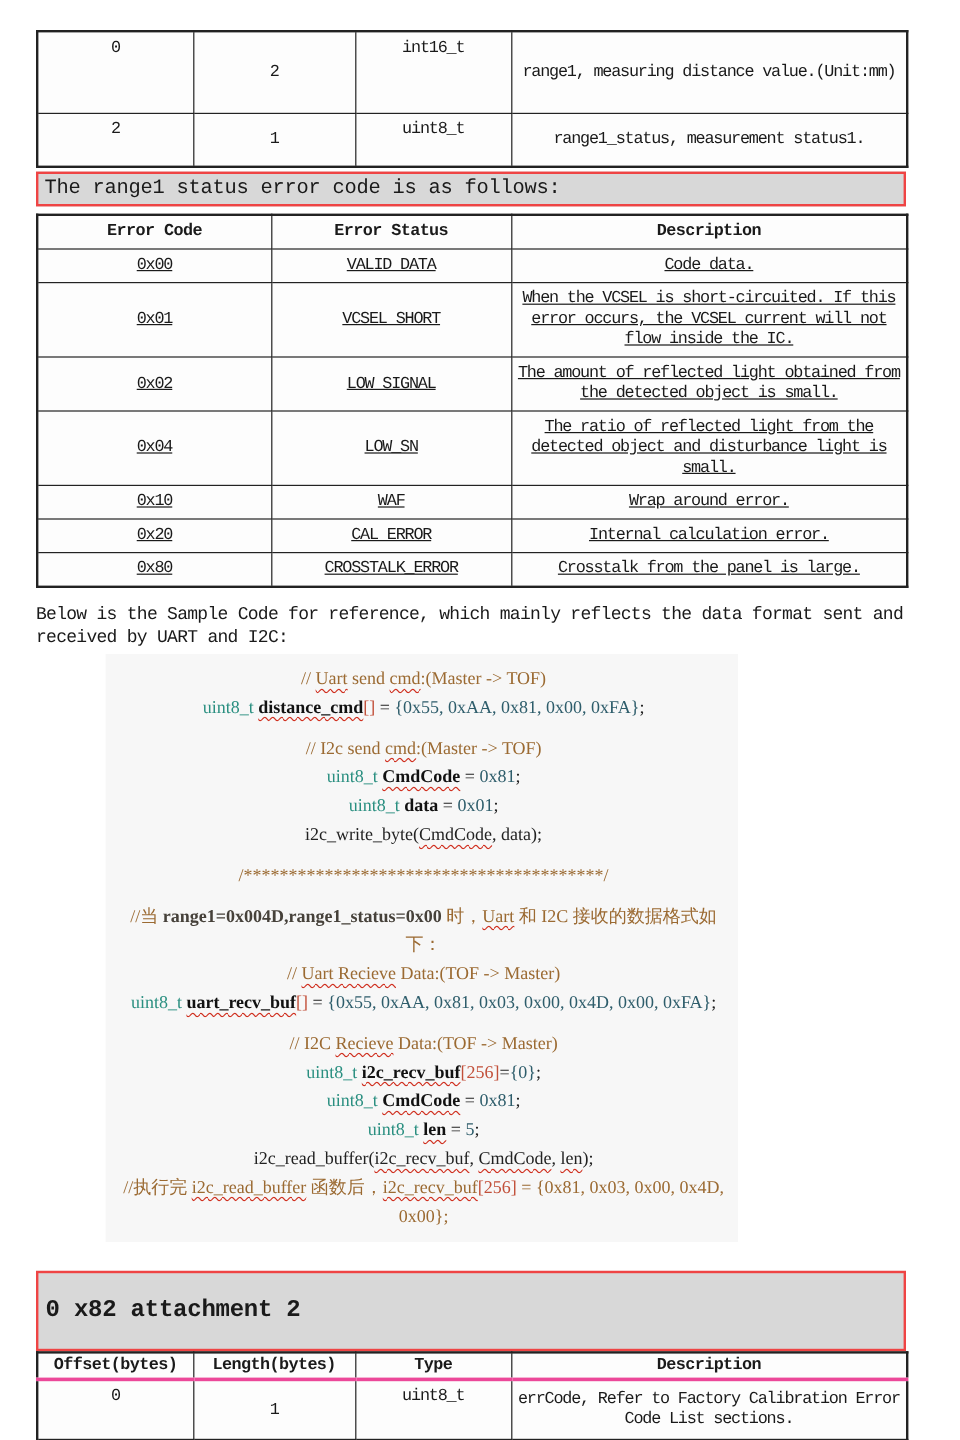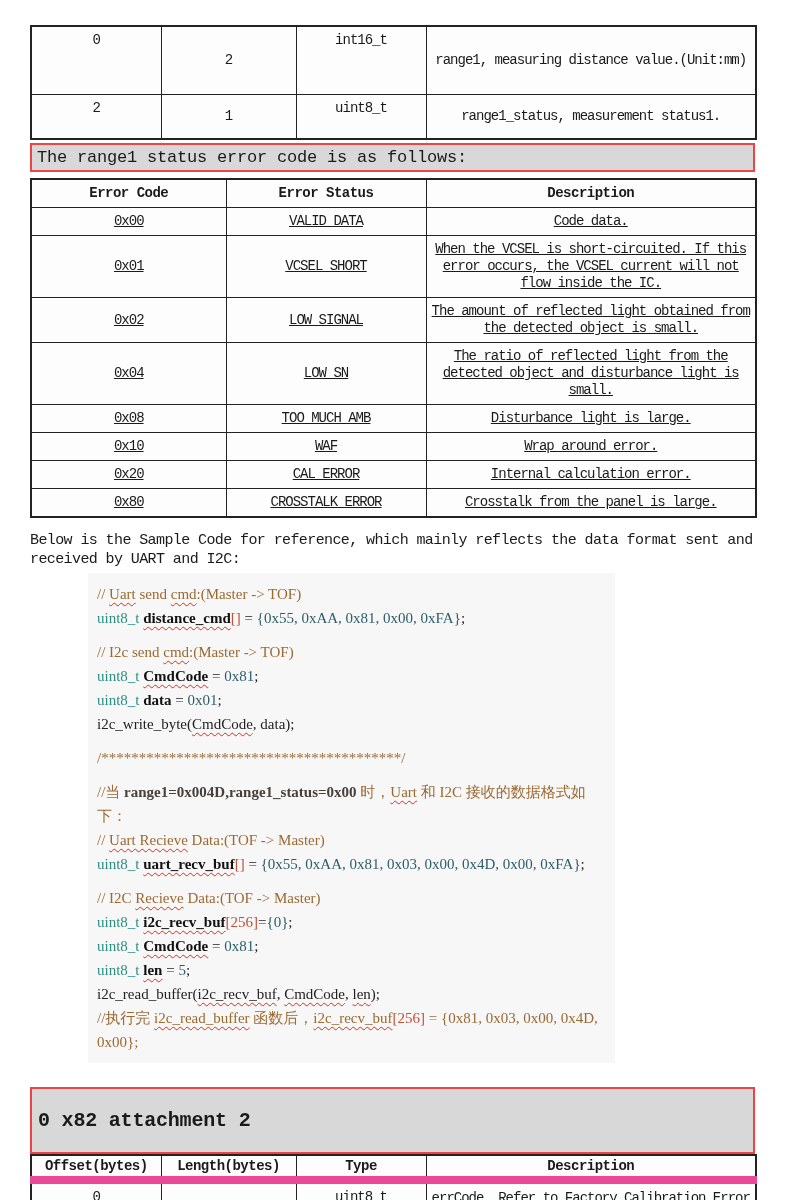--- a/index.html
+++ b/index.html
@@ -13,37 +13,37 @@
   td.vt { vertical-align:top; }
   td.vm { vertical-align:middle; }
   table.tbl th { font-weight:bold; letter-spacing:-0.5px; }
 
   .tbl-top tr.r1 { height:68px; }
   .tbl-top tr.r2 { height:45px; }
 
   .tbl-err th { font-size:15px; padding:4px; }
   .tbl-err td { vertical-align:middle;text-decoration:underline; }
 
-  .tbl-bot tr.hd th { height:18px; padding:1px 2px; border-bottom:8px solid #ec4899;margin-left:32px; }
+  .tbl-bot tr.hd th { height:18px; padding:1px 2px; border-bottom:3px solid #ec4899;margin-left:32px; }
   .tbl-bot tr.r1 { height:50px; }
   .tbl-bot tr.r2 { height:25px; }
 
   
   .bar { box-sizing:border-box; width:725px; border:2px solid #ef4444; background:#d8d8d8;
          font-size:17px; letter-spacing:-0.2px; padding:3px 5px; margin-top:3px; }
   .bar.bar2 { margin-top:24px; font-size:20px; font-weight:bold; padding:20px 6px; }
   .tbl-err { margin-top:6px; }
 
   
   .para { width:725px; margin:13px 0 4px 0; font-size:15px; letter-spacing:-0.6px; line-height:19px; }
 
   
   .code { box-sizing:border-box; margin:4px 0 0 58px; width:527px; background:#f7f7f7;
           padding:9px 6px 9px 9px; font-family:"Liberation Serif", serif; font-size:15px; }
-  .code-line { line-height:24px; min-height:24px; white-space:pre-wrap; }
+  .code-line { line-height:24px; min-height:24px; white-space:pre-wrap;text-align:center; }
   .code-line.blank { min-height:10px; line-height:10px; }
   .cm  { color:#9b6a32; }
   .cmk { color:#46413a;font-weight:bold; }
   .kw  { color:#2a8f80; }
   .id  { color:#111; font-weight:bold; }
   .val { color:#2e5d6b; }
   .br  { color:#c2503a; }
   .pl  { color:#222; }
   .sq  { text-decoration:underline; text-decoration-style:wavy; text-decoration-color:#d03020;
          text-decoration-thickness:1px; text-underline-offset:3px; }
@@ -104,25 +104,20 @@
         </tr>
         <tr>
           <td>0x02</td>
           <td>LOW_SIGNAL</td>
           <td>The amount of reflected light obtained from the detected object is small.</td>
         </tr>
         <tr>
           <td>0x04</td>
           <td>LOW_SN</td>
           <td>The ratio of reflected light from the detected object and disturbance light is small.</td>
-        </tr>
-        <tr>
-          <td>0x08</td>
-          <td>TOO_MUCH_AMB</td>
-          <td>Disturbance light is large.</td>
         </tr>
         <tr>
           <td>0x10</td>
           <td>WAF</td>
           <td>Wrap around error.</td>
         </tr>
         <tr>
           <td>0x20</td>
           <td>CAL_ERROR</td>
           <td>Internal calculation error.</td>

